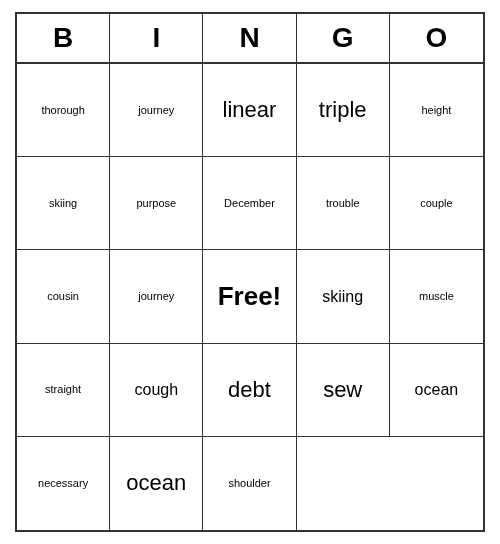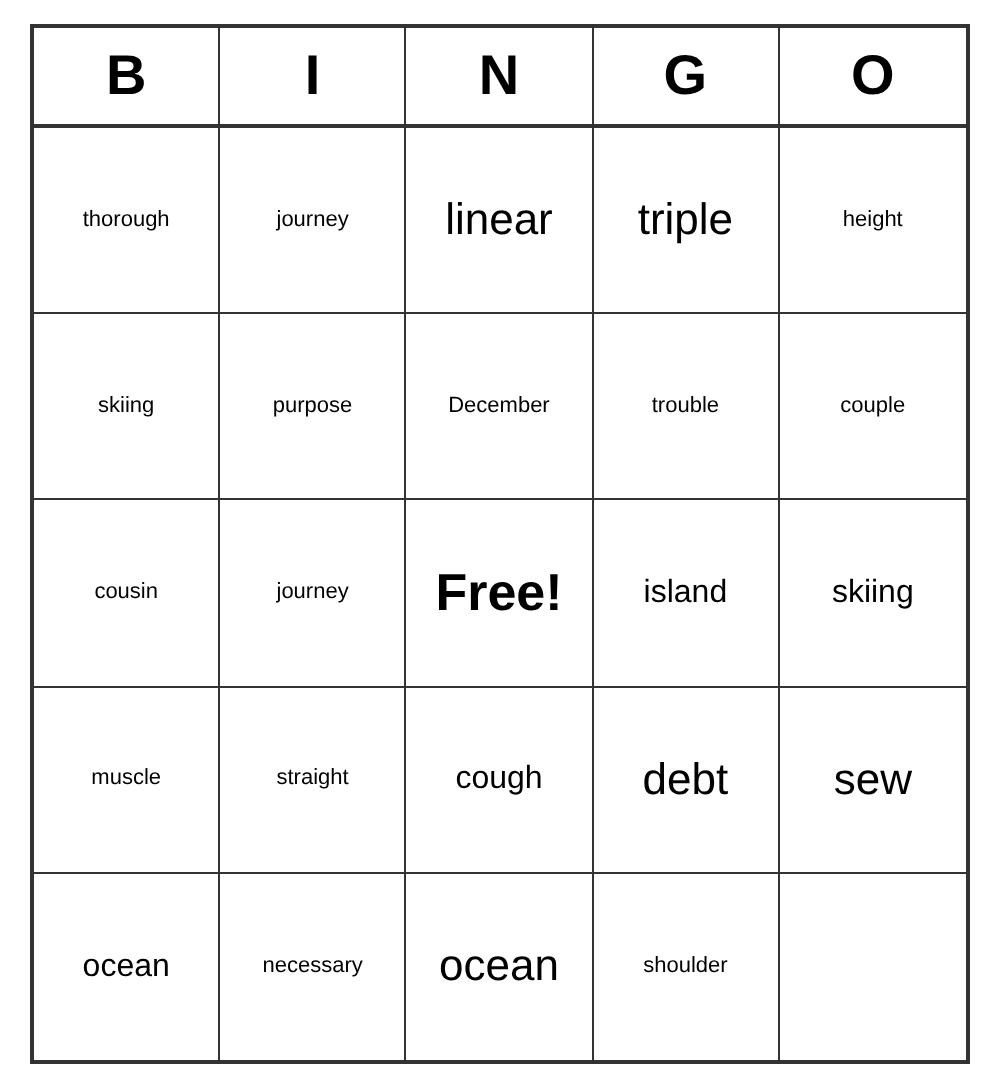--- a/index.html
+++ b/index.html
@@ -141,23 +141,20 @@
       <div class="bingo-cell">
         <span class="cell-text small">cousin</span>
       </div>
       <div class="bingo-cell">
         <span class="cell-text small">journey</span>
       </div>
       <div class="bingo-cell">
         <span class="cell-text xlarge">Free!</span>
       </div>
       <div class="bingo-cell">
-        <span class="cell-text medium">island</span>
-      </div>
-      <div class="bingo-cell">
         <span class="cell-text medium">skiing</span>
       </div>
       <div class="bingo-cell">
         <span class="cell-text small">muscle</span>
       </div>
       <div class="bingo-cell">
         <span class="cell-text small">straight</span>
       </div>
       <div class="bingo-cell">
         <span class="cell-text medium">cough</span>

